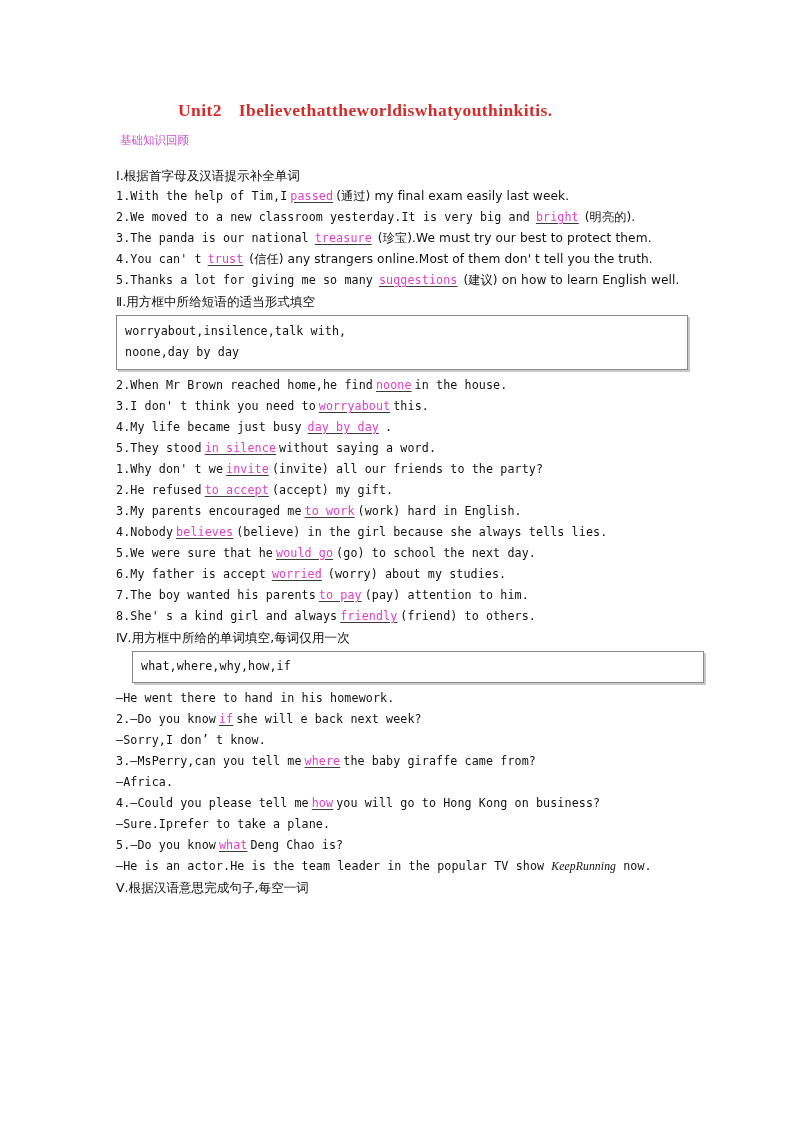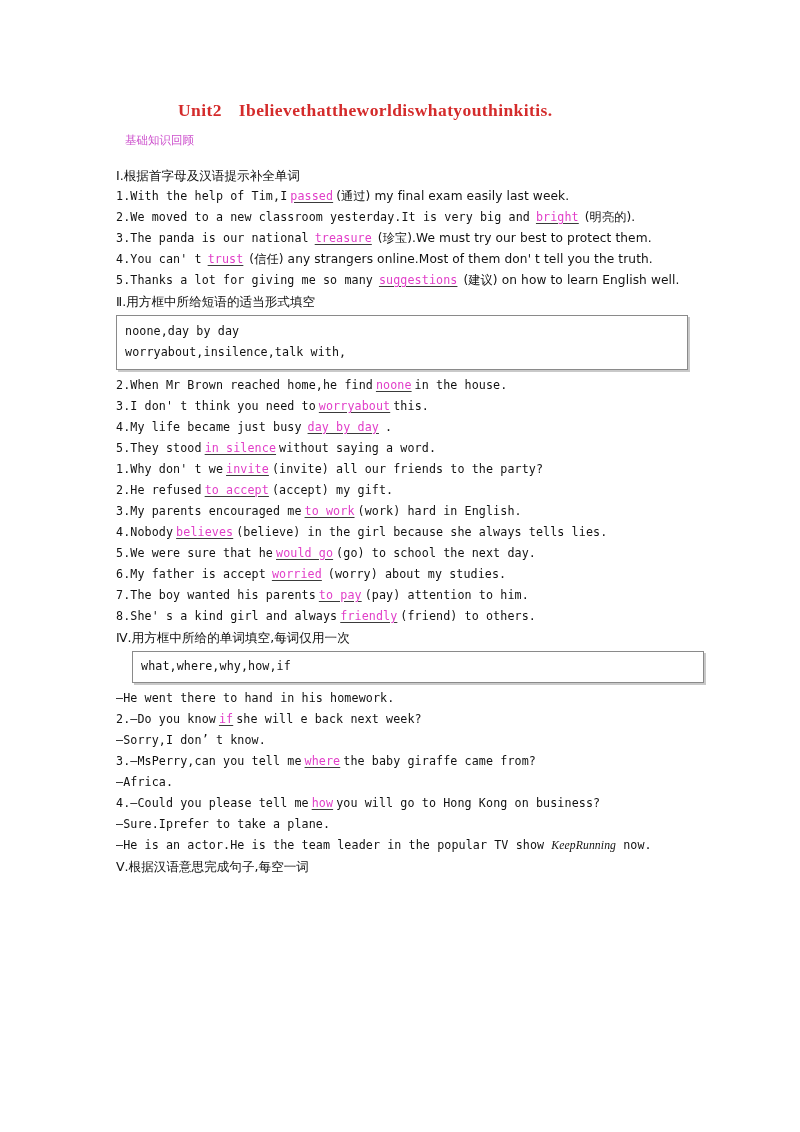--- a/index.html
+++ b/index.html
@@ -42,21 +42,21 @@
     white-space: nowrap;
   }
   .doc-title .unit {
     margin-right: 17px;
   }
 
   .subtitle {
     color: #cc4ecc;
     font-family: "DejaVu Sans", "Liberation Sans", sans-serif;
     font-size: 11.5px;
-    margin: 0 0 17px 9px;
+    margin: 0 0 17px 4px;
     line-height: 1.2;
   }
 
   
   .section-head {
     font-family: "DejaVu Sans", "Liberation Sans", sans-serif;
     font-size: 12.6px;
     line-height: 21px;
     color: #111;
     white-space: nowrap;
@@ -124,22 +124,22 @@
 
     <div class="line"><span>3.</span><span>The panda is our national</span><span class="ans wide">treasure</span><span class="zh">(珍宝).We must try our best to protect them.</span></div>
 
     <div class="line"><span>4.</span><span>You can' t</span><span class="ans wide">trust</span><span class="zh">(信任) any strangers online.Most of them don' t tell you the truth.</span></div>
 
     <div class="line"><span>5.</span><span>Thanks a lot for giving me so many</span><span class="ans wide">suggestions</span><span class="zh">(建议) on how to learn English well.</span></div>
 
     <div class="section-head">Ⅱ.用方框中所给短语的适当形式填空</div>
 
     <div class="wordbox">
+      <div class="line nowrap">worryabout,insilence,talk with,</div>
       <div class="line nowrap">noone,day by day</div>
-      <div class="line nowrap">worryabout,insilence,talk with,</div>
     </div>
 
 
     <div class="line nowrap"><span>2.</span><span>When Mr Brown reached home,he find</span><span class="ans">noone</span><span>in the house.</span></div>
 
     <div class="line nowrap"><span>3.</span><span>I don' t think you need to</span><span class="ans">worryabout</span><span>this.</span></div>
 
     <div class="line nowrap"><span>4.</span><span>My life became just busy</span><span class="ans wide">day by day</span><span>.</span></div>
 
     <div class="line nowrap"><span>5.</span><span>They stood</span><span class="ans">in silence</span><span>without saying a word.</span></div>
@@ -171,18 +171,19 @@
 
     <div class="line nowrap"><span>2.</span><span>—Do you know</span><span class="ans">if</span><span>she will e back next week?</span></div>
     <div class="line nowrap">—Sorry,I don’ t know.</div>
 
     <div class="line nowrap"><span>3.</span><span>—MsPerry,can you tell me</span><span class="ans">where</span><span>the baby giraffe came from?</span></div>
     <div class="line nowrap">—Africa.</div>
 
     <div class="line nowrap"><span>4.</span><span>—Could you please tell me</span><span class="ans">how</span><span>you will go to Hong Kong on business?</span></div>
     <div class="line nowrap">—Sure.Iprefer to take a plane.</div>
 
+    <div class="line nowrap"><span>5.</span><span>—Do you know</span><span class="ans">what</span><span>Deng Chao is?</span></div>
     <div class="line nowrap"><span>—He is an actor.He is the team leader in the popular TV show </span><span class="ital">KeepRunning</span><span> now.</span></div>
 
     <div class="section-head">Ⅴ.根据汉语意思完成句子,每空一词</div>
 
   </div>
 </div>
 
 </body></html>

